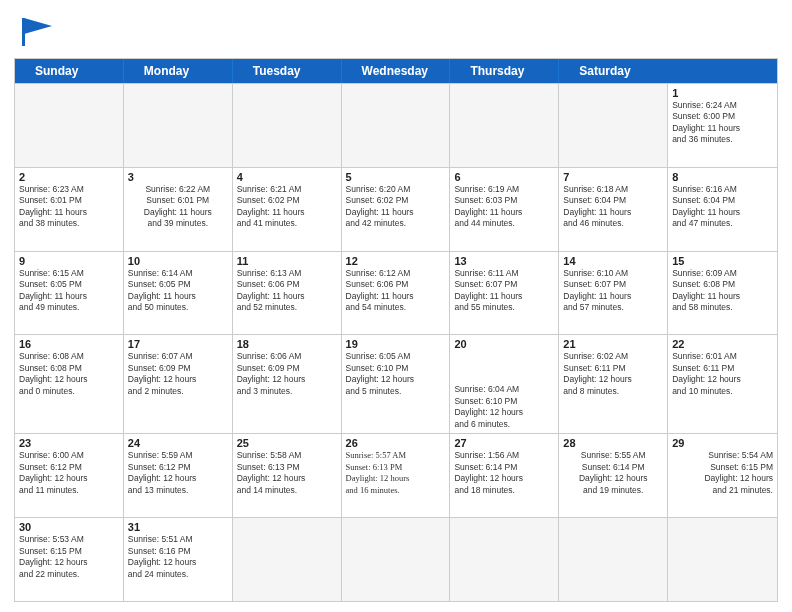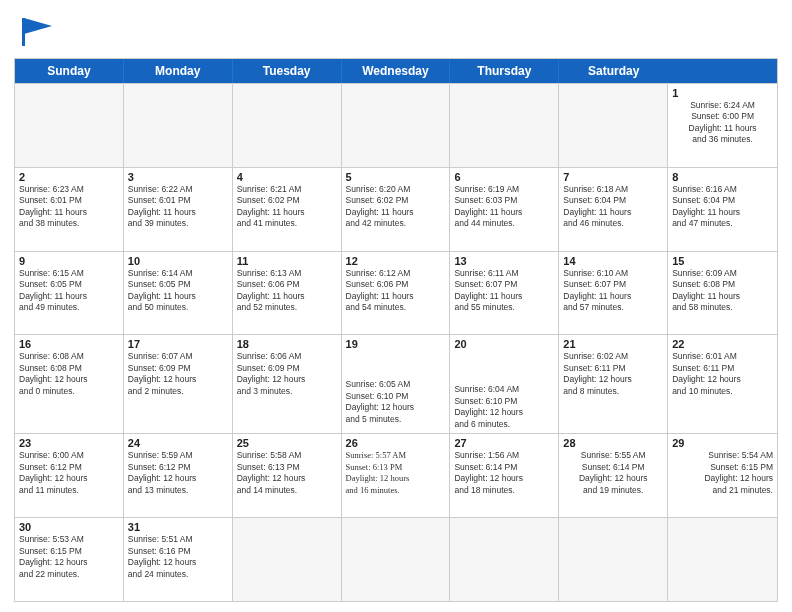--- a/index.html
+++ b/index.html
@@ -44,23 +44,23 @@
     }
     .cal-header-row {
       display: grid;
       grid-template-columns: repeat(7, 1fr);
       background: #1565c0;
     }
     .cal-header-cell {
       color: #fff;
       font-size: 12px;
       font-weight: bold;
-      padding: 5px 12px;
+      padding: 5px 20px;
       border-right: 1px solid #1976d2;
-      text-align: center;
+      text-align: left;
     }
     .cal-header-cell:last-child { border-right: none; }
     .cal-body {
       flex: 1;
       display: flex;
       flex-direction: column;
     }
     .cal-row {
       display: grid;
       grid-template-columns: repeat(7, 1fr);
@@ -148,37 +148,37 @@
     <div class="cal-body">
     <div class="cal-row">
           <div class="cal-cell empty"></div>
           <div class="cal-cell empty"></div>
           <div class="cal-cell empty"></div>
           <div class="cal-cell empty"></div>
           <div class="cal-cell empty"></div>
           <div class="cal-cell empty"></div>
           <div class="cal-cell">
             <div class="day-num">1</div>
-            <div class="day-info" style="white-space: pre-line; text-align: center;">Sunrise: 6:24 AM
+            <div class="day-info" style="white-space: pre-line;">Sunrise: 6:24 AM
 Sunset: 6:00 PM
 Daylight: 11 hours
 and 36 minutes.</div>
           </div>
         </div>
         <div class="cal-row">
           <div class="cal-cell">
             <div class="day-num">2</div>
             <div class="day-info" style="white-space: pre-line;">Sunrise: 6:23 AM
 Sunset: 6:01 PM
 Daylight: 11 hours
 and 38 minutes.</div>
           </div>
           <div class="cal-cell">
             <div class="day-num">3</div>
-            <div class="day-info" style="white-space: pre-line;">Sunrise: 6:22 AM
+            <div class="day-info" style="white-space: pre-line; text-align: center;">Sunrise: 6:22 AM
 Sunset: 6:01 PM
 Daylight: 11 hours
 and 39 minutes.</div>
           </div>
           <div class="cal-cell">
             <div class="day-num">4</div>
             <div class="day-info" style="white-space: pre-line;">Sunrise: 6:21 AM
 Sunset: 6:02 PM
 Daylight: 11 hours
 and 41 minutes.</div>
@@ -280,21 +280,21 @@
           </div>
           <div class="cal-cell">
             <div class="day-num">18</div>
             <div class="day-info" style="white-space: pre-line;">Sunrise: 6:06 AM
 Sunset: 6:09 PM
 Daylight: 12 hours
 and 3 minutes.</div>
           </div>
           <div class="cal-cell">
             <div class="day-num">19</div>
-            <div class="day-info" style="white-space: pre-line; margin-top: 28px;">Sunrise: 6:05 AM
+            <div class="day-info" style="white-space: pre-line;">Sunrise: 6:05 AM
 Sunset: 6:10 PM
 Daylight: 12 hours
 and 5 minutes.</div>
           </div>
           <div class="cal-cell">
             <div class="day-num">20</div>
             <div class="day-info" style="white-space: pre-line; margin-top: 33px;">Sunrise: 6:04 AM
 Sunset: 6:10 PM
 Daylight: 12 hours
 and 6 minutes.</div>

